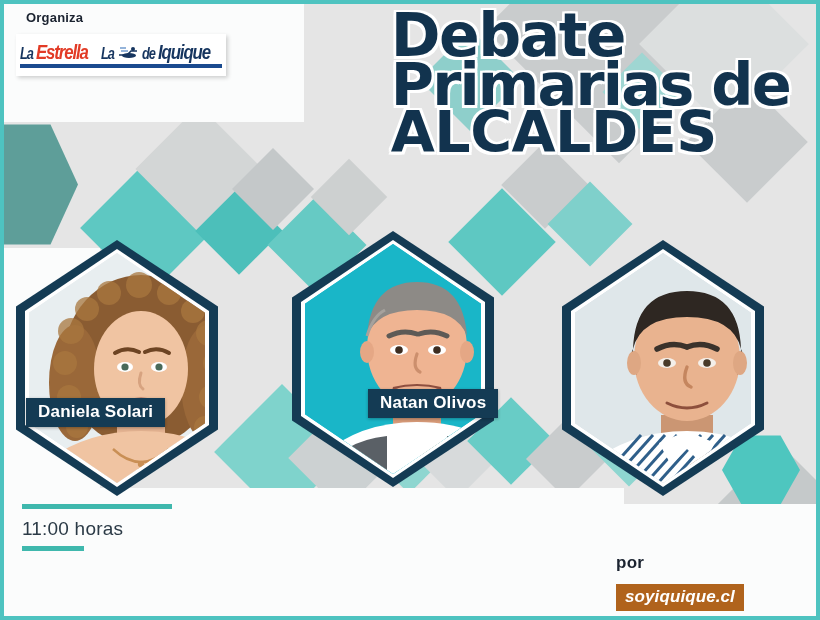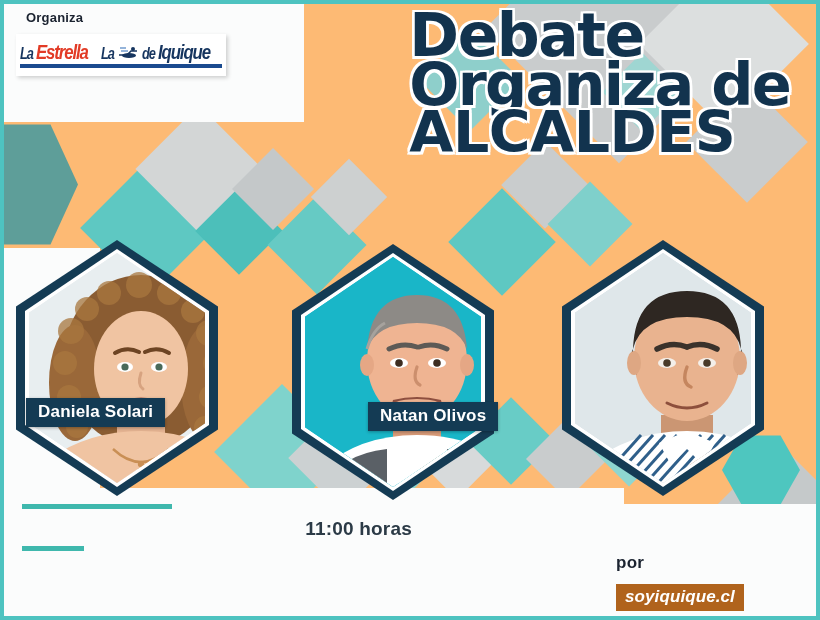--- a/index.html
+++ b/index.html
@@ -9,21 +9,21 @@
     -webkit-font-smoothing:antialiased;
   }
   #poster{
     position:relative;width:820px;height:620px;overflow:hidden;
     background:#fdfdfd;
     box-sizing:border-box;
     border:4px solid #4ec3c0;
   }
   .canvas{
     position:absolute;inset:0;
-    background:#fdba74;
+    background:#e5e5e5;
     overflow:hidden;
     padding-left:46px;
   }
 
   
   .bg{position:absolute;inset:0;overflow:hidden;pointer-events:none;}
   .sq{position:absolute;transform:rotate(45deg);}
   .hex{
     position:absolute;
     clip-path:polygon(25% 2%,75% 2%,100% 50%,75% 98%,25% 98%,0% 50%);
@@ -124,22 +124,22 @@
   .d-day{
     font-size:22px;font-weight:bold;color:#2b3a46;
     letter-spacing:3.5px;line-height:1;
   }
   .d-date{
     font-size:38px;font-weight:bold;color:#12334e;
     letter-spacing:-.5px;line-height:1.05;margin-top:1px;
     font-family:"DejaVu Sans", sans-serif;
   }
   .d-hour{
-    font-size:19px;font-weight:bold;color:#2b3a46;
-    letter-spacing:.2px;margin-top:2px;text-align:right;
+    font-size:19px;font-weight:normal;color:#2b3a46;
+    letter-spacing:.2px;margin-top:2px;
   }
 
   
   .porblock{position:absolute;left:612px;top:550px;}
   .por-label{
     font-size:17px;font-weight:bold;color:#1b2330;
     letter-spacing:.3px;line-height:1;margin-bottom:13px;
   }
   .soy-box{
     background:#b0631c;
@@ -216,21 +216,21 @@
           </svg>
         </span>
         <span class="lg lg-navy lg-sm">de</span>
         <span class="lg lg-navy">Iquique</span>
       </div>
       <div class="logo-rule"></div>
     </div>
 
     <div class="headline">
       <span class="hl hl1">Debate</span>
-      <span class="hl hl2">Organiza de</span>
+      <span class="hl hl2">Primarias de</span>
       <span class="hl hl3">ALCALDES</span>
     </div>
 
     <div class="portrait" style="left:12px;top:236px;">
       <div class="hexframe"></div>
       <div class="hexwhite"></div>
       <div class="hexphoto" style="background:linear-gradient(180deg,#e6ecee 0%,#dde6e9 100%);">
         <svg width="224" height="230" viewBox="0 0 224 230">
           <rect width="224" height="230" fill="#e8eef0"></rect>
 
@@ -273,21 +273,21 @@
 
           <path d="M20 206 q40 -28 92 -28 q52 0 92 28 v34 H20 z" fill="#f0c4a2"></path>
 
           <path d="M84 196 q28 26 56 0" stroke="#c98f55" stroke-width="2.4" fill="none"></path>
           <circle cx="112" cy="211" r="3.2" fill="#c98f55"></circle>
         </svg>
       </div>
       <div class="namebadge" style="left:10px;top:158px;">Daniela Solari</div>
     </div>
 
-    <div class="portrait" style="left:288px;top:240px;">
+    <div class="portrait" style="left:288px;top:227px;">
       <div class="hexframe"></div>
       <div class="hexwhite"></div>
       <div class="hexphoto" style="background:#17b3c6;">
         <svg width="224" height="230" viewBox="0 0 224 230">
           <rect width="224" height="230" fill="#19b6c8"></rect>
 
           <path d="M88 160 h48 v52 h-48 z" fill="#d79a78"></path>
 
           <ellipse cx="112" cy="104" rx="50" ry="60" fill="#efb492"></ellipse>
 

